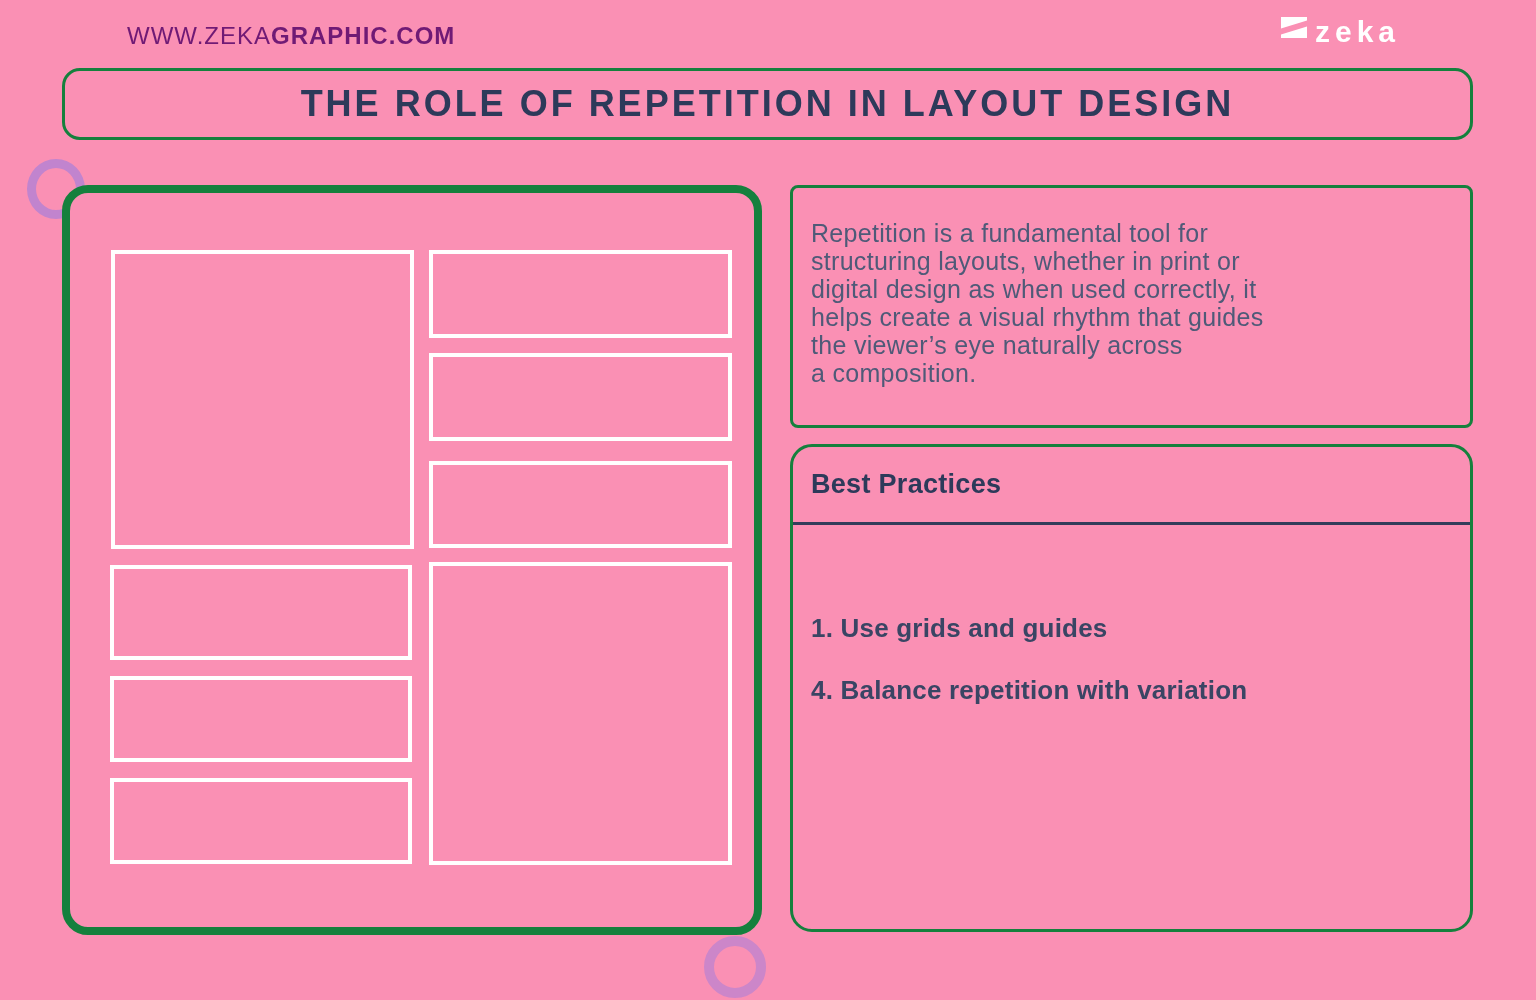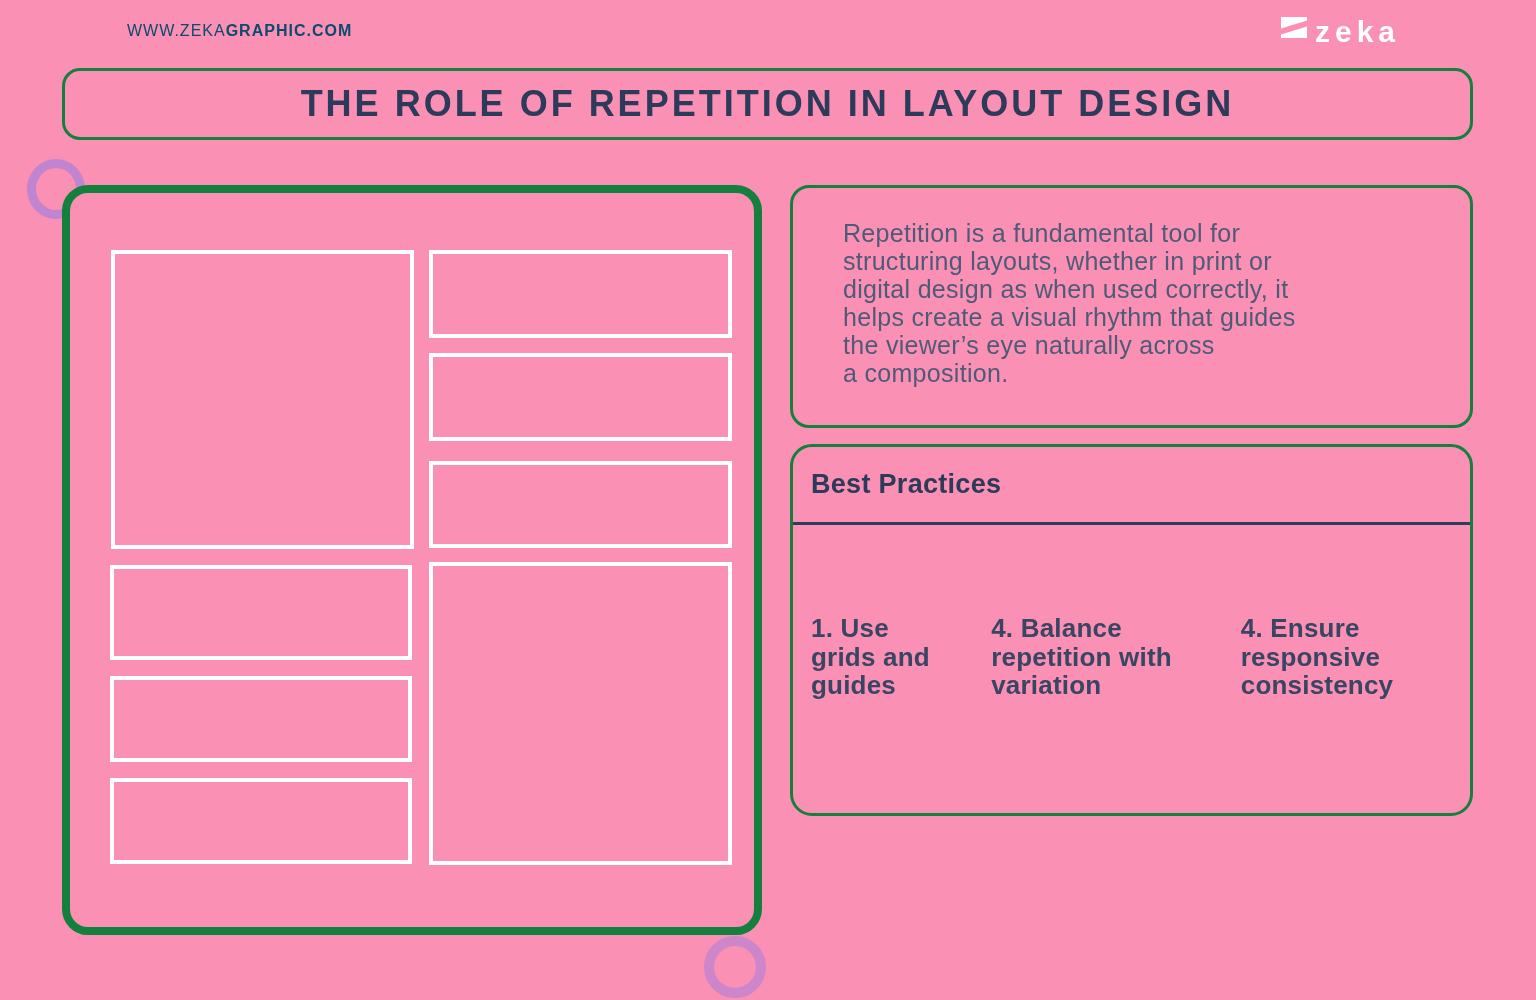--- a/index.html
+++ b/index.html
@@ -32,22 +32,22 @@
     left: 704px; top: 936px;
     width: 62px; height: 62px;
     border: 10px solid #CC86C9;
   }
 
   
   .site-url {
     position: absolute;
     left: 127px; top: 22px;
     z-index: 2;
-    color: #0c4a6e;
-    font-size: 16px;
+    color: #701a75;
+    font-size: 24px;
     letter-spacing: 1px;
     white-space: nowrap;
   }
   .site-url .thin { font-weight: 400; }
   .site-url .bold { font-weight: 700; }
 
   .logo {
     position: absolute;
     left: 1281px; top: 17px;
     z-index: 2;
@@ -111,59 +111,59 @@
   .wf-small-left-3 { left: 40px;  top: 585px; width: 302px; height: 86px; }
   .wf-small-right-1{ left: 359px; top: 57px;  width: 303px; height: 88px; }
   .wf-small-right-2{ left: 359px; top: 160px; width: 303px; height: 88px; }
   .wf-small-right-3{ left: 359px; top: 268px; width: 303px; height: 87px; }
   .wf-big-right    { left: 359px; top: 369px; width: 303px; height: 303px; }
 
   
   .intro-panel {
     left: 790px; top: 185px;
     width: 683px; height: 243px;
-    border-radius: 19px;
+    border-radius: 8px;
     border-width: 3.5px;
-    padding-left: 32px;
   }
   .intro-panel p {
     margin: 0;
     padding: 31px 20px 0 18px;
     color: #4F5A78;
     font-size: 25px;
     line-height: 28px;
     letter-spacing: 0.3px;
     font-weight: 400;
     white-space: pre-line;
   }
 
   
   .bp-panel {
     left: 790px; top: 444px;
-    width: 683px; height: 372px;
+    width: 683px; height: 488px;
     border-radius: 22px;
     border-width: 3.5px;
   }
   .bp-header {
     box-sizing: border-box;
     height: 78px;
     border-bottom: 3.5px solid #333D5B;
     display: flex;
     align-items: center;
     padding-left: 18px;
   }
   .bp-header h2 {
     margin: 0;
     color: #2D3A5A;
     font-size: 27px;
     font-weight: 700;
     letter-spacing: 0.3px;
   }
   .bp-list {
     display: flex;
+    flex-direction: column;
     gap: 33px;
     padding: 89px 18px 0 18px;
   }
   .bp-item {
     color: #3A4564;
     font-size: 26px;
     font-weight: 600;
     letter-spacing: 0.2px;
     line-height: 1.1;
   }
@@ -210,15 +210,14 @@
 a composition.</p>
 </div>
 
 <div class="panel bp-panel">
   <div class="bp-header">
     <h2>Best Practices</h2>
   </div>
   <div class="bp-list">
     <div class="bp-item">1. Use grids and guides</div>
     <div class="bp-item">4. Balance repetition with variation</div>
-    <div class="bp-item">4. Ensure responsive consistency</div>
   </div>
 </div>
 
 </body></html>

